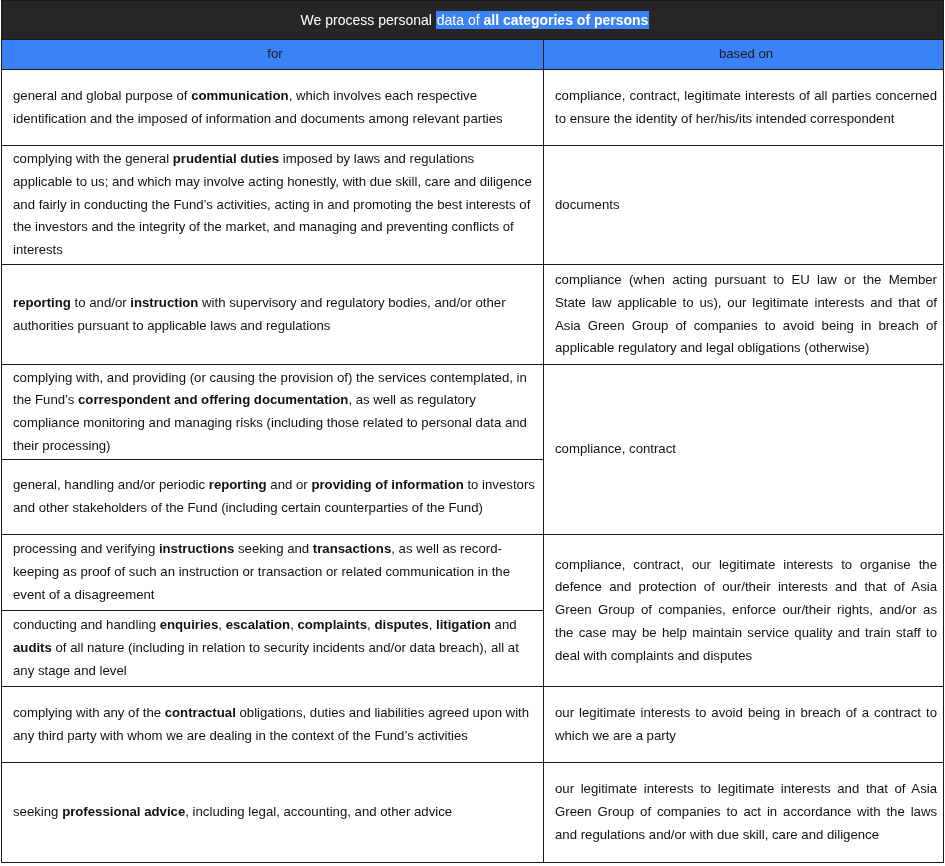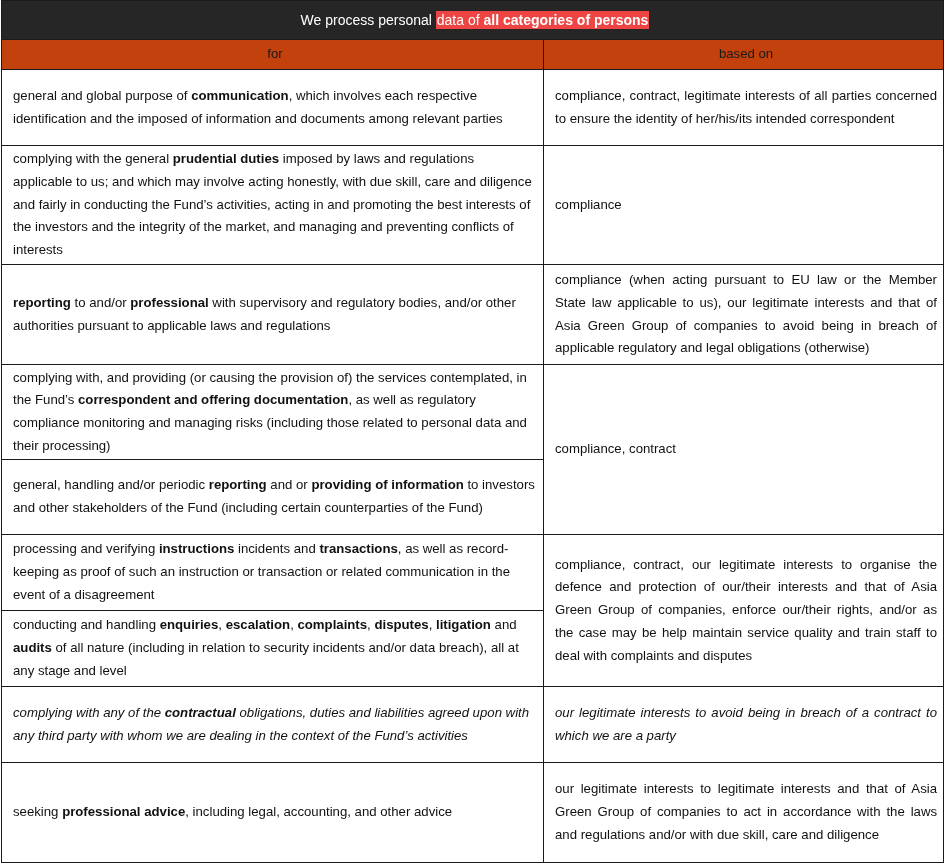--- a/index.html
+++ b/index.html
@@ -28,42 +28,42 @@
   .banner th {
     background: #262626;
     color: #ffffff;
     height: 38px;
     font-weight: normal;
     text-align: center;
     font-size: 14px;
     padding: 0;
   }
   .banner .hl {
-    background: #ef4444;
+    background: #3b82f6;
     padding: 1px 1px;
   }
   .colhead th {
-    background: #c2410c;
+    background: #3b82f6;
     color: #1a1a1a;
     height: 29px;
     font-weight: normal;
     text-align: center;
     padding: 0;
   }
   td.left { text-align: left; }
   td.right { text-align: justify; text-align-last: left; padding-right: 8px; }
   b { font-weight: bold; }
   .r1 td { height: 75px; }
   .r2 td { height: 118px; }
   .r3 td { height: 99px; }
   .r4 td.left { height: 94px; }
   .r5 td.left { height: 74px; }
   .r6 td.left { height: 75px; }
   .r7 td.left { height: 75px; }
-  .r8 td { height: 75px; font-style: italic; }
+  .r8 td { height: 75px; }
   .r9 td { height: 99px; }
 </style>
 </head>
 <body>
 
 <div class="doc">
   <table class="policy">
     <colgroup>
         <col class="c-for">
         <col class="c-based">
@@ -77,35 +77,35 @@
         <th>based on</th>
       </tr>
     </thead>
     <tbody>
       <tr class="r1">
         <td class="left"><span>general and global purpose of </span><b>communication</b><span>, which involves each respective identification and the imposed of information and documents among relevant parties</span></td>
         <td class="right">compliance, contract, legitimate interests of all parties concerned to ensure the identity of her/his/its intended correspondent</td>
       </tr>
       <tr class="r2">
         <td class="left"><span>complying with the general </span><b>prudential duties</b><span> imposed by laws and regulations applicable to us; and which may involve acting honestly, with due skill, care and diligence and fairly in conducting the Fund’s activities, acting in and promoting the best interests of the investors and the integrity of the market, and managing and preventing conflicts of interests</span></td>
-        <td class="right">compliance</td>
+        <td class="right">documents</td>
       </tr>
       <tr class="r3">
-        <td class="left"><b>reporting</b><span> to and/or </span><b>professional</b><span> with supervisory and regulatory bodies, and/or other authorities pursuant to applicable laws and regulations</span></td>
+        <td class="left"><b>reporting</b><span> to and/or </span><b>instruction</b><span> with supervisory and regulatory bodies, and/or other authorities pursuant to applicable laws and regulations</span></td>
         <td class="right">compliance (when acting pursuant to EU law or the Member State law applicable to us), our legitimate interests and that of Asia Green Group of companies to avoid being in breach of applicable regulatory and legal obligations (otherwise)</td>
       </tr>
       <tr class="r4">
         <td class="left"><span>complying with, and providing (or causing the provision of) the services contemplated, in the Fund’s </span><b>correspondent and offering documentation</b><span>, as well as regulatory compliance monitoring and managing risks (including those related to personal data and their processing)</span></td>
         <td class="right" rowspan="2">compliance, contract</td>
       </tr>
       <tr class="r5">
         <td class="left"><span>general, handling and/or periodic </span><b>reporting</b><span> and or </span><b>providing of information</b><span> to investors and other stakeholders of the Fund (including certain counterparties of the Fund)</span></td>
       </tr>
       <tr class="r6">
-        <td class="left"><span>processing and verifying </span><b>instructions</b><span> incidents and </span><b>transactions</b><span>, as well as record-keeping as proof of such an instruction or transaction or related communication in the event of a disagreement</span></td>
+        <td class="left"><span>processing and verifying </span><b>instructions</b><span> seeking and </span><b>transactions</b><span>, as well as record-keeping as proof of such an instruction or transaction or related communication in the event of a disagreement</span></td>
         <td class="right" rowspan="2">compliance, contract, our legitimate interests to organise the defence and protection of our/their interests and that of Asia Green Group of companies, enforce our/their rights, and/or as the case may be help maintain service quality and train staff to deal with complaints and disputes</td>
       </tr>
       <tr class="r7">
         <td class="left"><span>conducting and handling </span><b>enquiries</b><span>, </span><b>escalation</b><span>, </span><b>complaints</b><span>, </span><b>disputes</b><span>, </span><b>litigation</b><span> and </span><b>audits</b><span> of all nature (including in relation to security incidents and/or data breach), all at any stage and level</span></td>
       </tr>
       <tr class="r8">
         <td class="left"><span>complying with any of the </span><b>contractual</b><span> obligations, duties and liabilities agreed upon with any third party with whom we are dealing in the context of the Fund’s activities</span></td>
         <td class="right">our legitimate interests to avoid being in breach of a contract to which we are a party</td>
       </tr>
       <tr class="r9">

